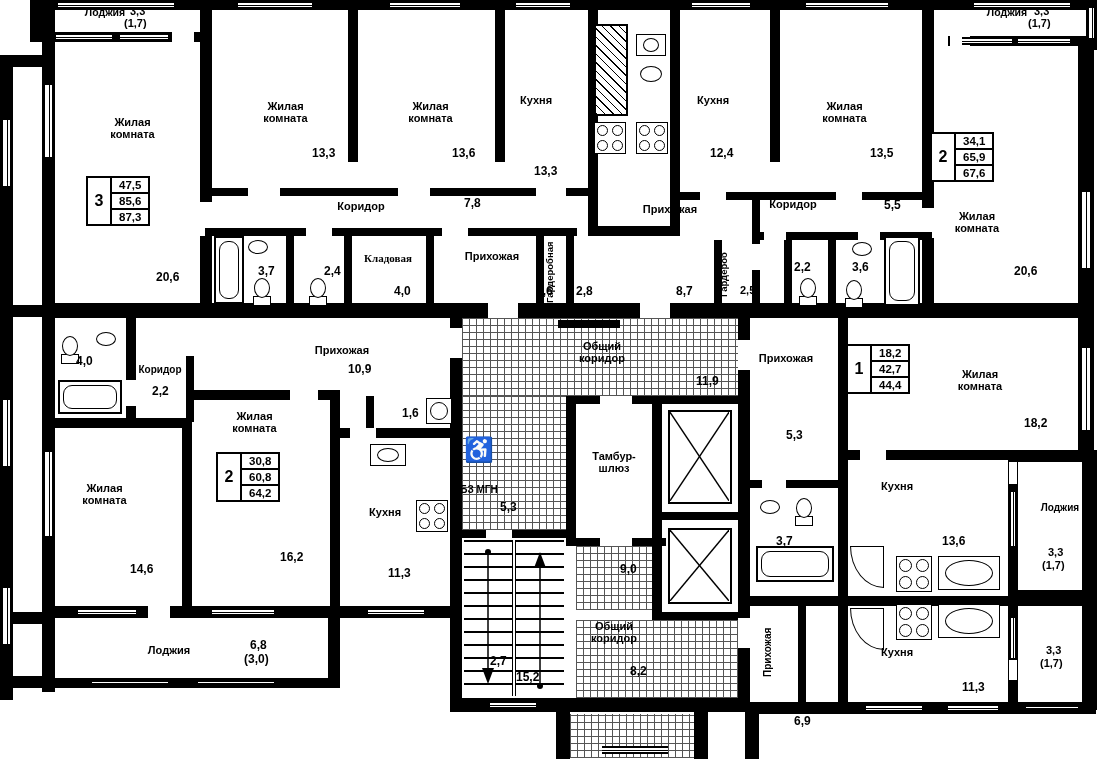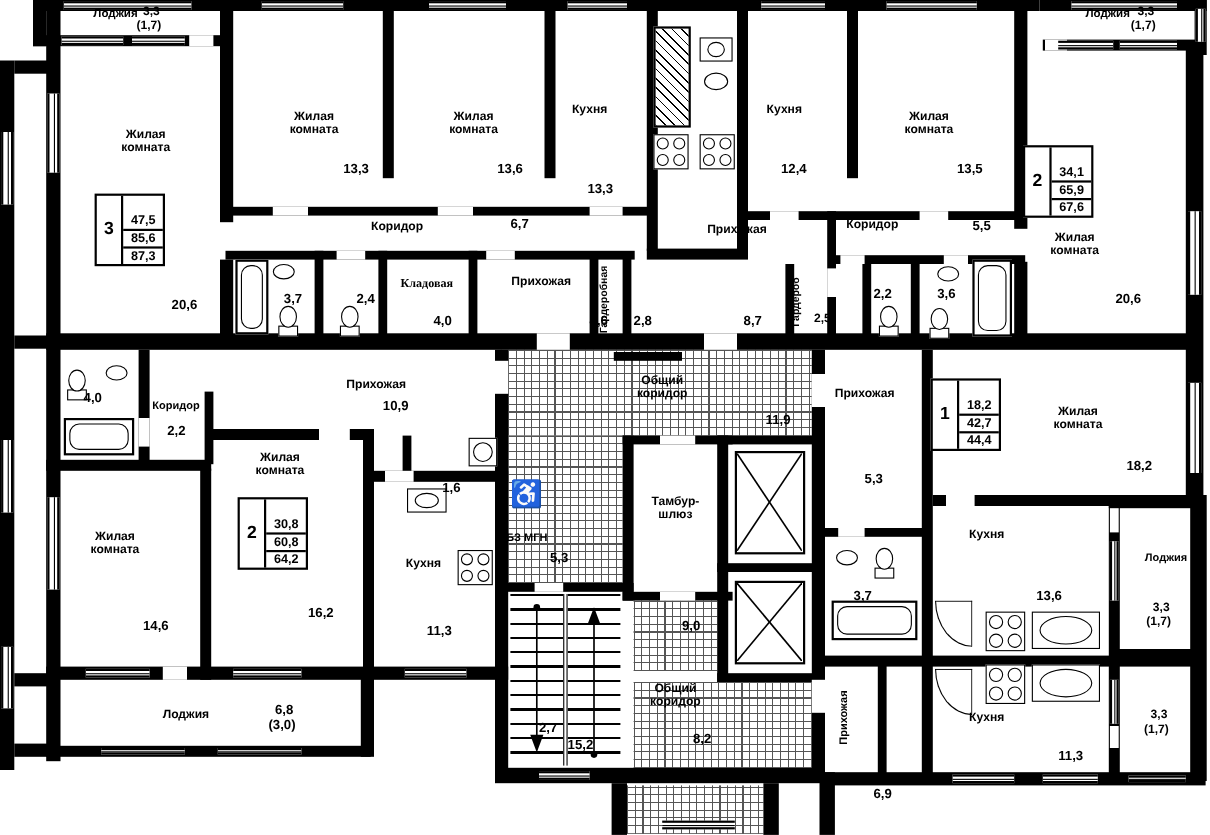--- a/index.html
+++ b/index.html
@@ -13,21 +13,21 @@
   .win-v::after { content:""; position:absolute; top:0; bottom:0; left:50%; border-left:1px solid #000; }
   .hatch { position:absolute; z-index:1;
     background-image:
       repeating-linear-gradient(0deg,  #555 0 1px, transparent 1px 7px),
       repeating-linear-gradient(90deg, #555 0 1px, transparent 1px 7px); }
   .lbl  { position:absolute; font-size:11px; font-weight:bold; line-height:1.12; white-space:pre-line; text-align:center; z-index:6; }
   .num  { position:absolute; font-size:12px; font-weight:bold; z-index:6; }
   .vlbl { position:absolute; font-size:10px; font-weight:bold; writing-mode:vertical-rl; transform:rotate(180deg); text-align:center; z-index:6; }
   .aptbox { position:absolute; display:flex; border:2px solid #000; background:#fff; z-index:6; }
   .aptbox .n { width:24px; display:flex; align-items:center; justify-content:center; font-size:16px; font-weight:bold; border-right:2px solid #000; }
-  .aptbox .vals { display:flex; flex-direction:column;margin-top:16px; }
+  .aptbox .vals { display:flex; flex-direction:column; }
   .aptbox .vals div { padding:1px 7px; font-size:11.5px; font-weight:bold; text-align:center; }
   .aptbox .vals div + div { border-top:2px solid #000; }
   .fx { position:absolute; z-index:4; }
   .tub { border:2px solid #000; background:#fff; }
   .tub i { position:absolute; inset:3px; border:1px solid #000; border-radius:9px; display:block; }
   .toilet { width:20px; height:28px; }
   .toilet::before { content:""; position:absolute; left:1px; right:1px; bottom:0; height:8px; border:1.5px solid #000; background:#fff; }
   .toilet::after  { content:""; position:absolute; left:2px; right:2px; top:0; height:18px; border:1.5px solid #000; border-radius:50%; background:#fff; }
   .sink { border:1.5px solid #000; border-radius:50%; background:#fff; }
   .sinku { border:1.5px solid #000; background:#fff; }
@@ -327,21 +327,21 @@
     <div class="num" style="left: 156px; top: 270px;">20,6</div>
     <div class="lbl" style="left: 243px; top: 100px; width: 85px;">Жилая
 комната</div>
     <div class="num" style="left: 312px; top: 146px;">13,3</div>
     <div class="lbl" style="left: 388px; top: 100px; width: 85px;">Жилая
 комната</div>
     <div class="num" style="left: 452px; top: 146px;">13,6</div>
     <div class="lbl" style="left: 505px; top: 94px; width: 62px;">Кухня</div>
     <div class="num" style="left: 534px; top: 164px;">13,3</div>
     <div class="lbl" style="left: 330px; top: 200px; width: 62px;">Коридор</div>
-    <div class="num" style="left: 464px; top: 196px;">6,7</div>
+    <div class="num" style="left: 464px; top: 196px;">7,8</div>
     <div class="num" style="left: 258px; top: 264px;">3,7</div>
     <div class="num" style="left: 324px; top: 264px;">2,4</div>
     <div class="lbl" style="left: 352px; top: 252px; width: 72px; font-family: Liberation Serif, serif;">Кладовая</div>
     <div class="num" style="left: 394px; top: 284px;">4,0</div>
     <div class="lbl" style="left: 458px; top: 250px; width: 68px;">Прихожая</div>
     <div class="num" style="left: 536px; top: 284px;">4,6</div>
     <div class="vlbl" style="left: 544px; top: 234px; height: 76px; font-size: 9.5px;">Гардеробная</div>
     <div class="num" style="left: 576px; top: 284px;">2,8</div>
     <div class="lbl" style="left: 682px; top: 94px; width: 62px;">Кухня</div>
     <div class="num" style="left: 710px; top: 146px;">12,4</div>
@@ -363,21 +363,21 @@
     <div class="num" style="left: 794px; top: 260px;">2,2</div>
     <div class="num" style="left: 852px; top: 260px;">3,6</div>
     <div class="lbl" style="left: 560px; top: 340px; width: 84px;">Общий
 коридор</div>
     <div class="num" style="left: 696px; top: 374px;">11,9</div>
     <div class="num" style="left: 76px; top: 354px;">4,0</div>
     <div class="lbl" style="left: 130px; top: 364px; width: 60px; font-size: 10px;">Коридор</div>
     <div class="num" style="left: 152px; top: 384px;">2,2</div>
     <div class="lbl" style="left: 308px; top: 344px; width: 68px;">Прихожая</div>
     <div class="num" style="left: 348px; top: 362px;">10,9</div>
-    <div class="num" style="left: 402px; top: 436px; text-align: right;">1,6</div>
+    <div class="num" style="left: 402px; top: 406px; text-align: right;">1,6</div>
     <div class="lbl" style="left: 62px; top: 482px; width: 85px;">Жилая
 комната</div>
     <div class="num" style="left: 130px; top: 562px;">14,6</div>
     <div class="lbl" style="left: 212px; top: 410px; width: 85px;">Жилая
 комната</div>
     <div class="num" style="left: 280px; top: 550px;">16,2</div>
     <div class="lbl" style="left: 354px; top: 506px; width: 62px;">Кухня</div>
     <div class="num" style="left: 388px; top: 566px;">11,3</div>
     <div class="lbl" style="left: 138px; top: 644px; width: 62px;">Лоджия</div>
     <div class="num" style="left: 250px; top: 638px;">6,8</div>

